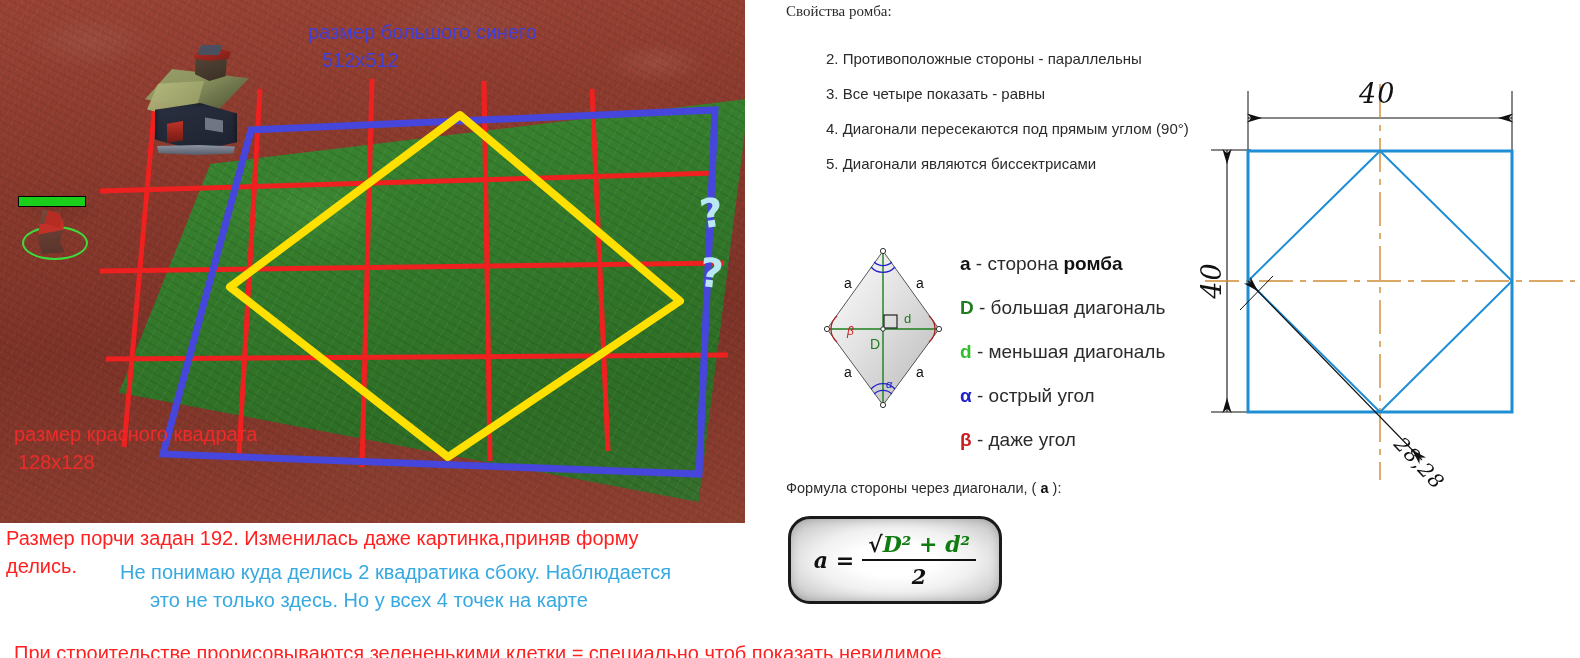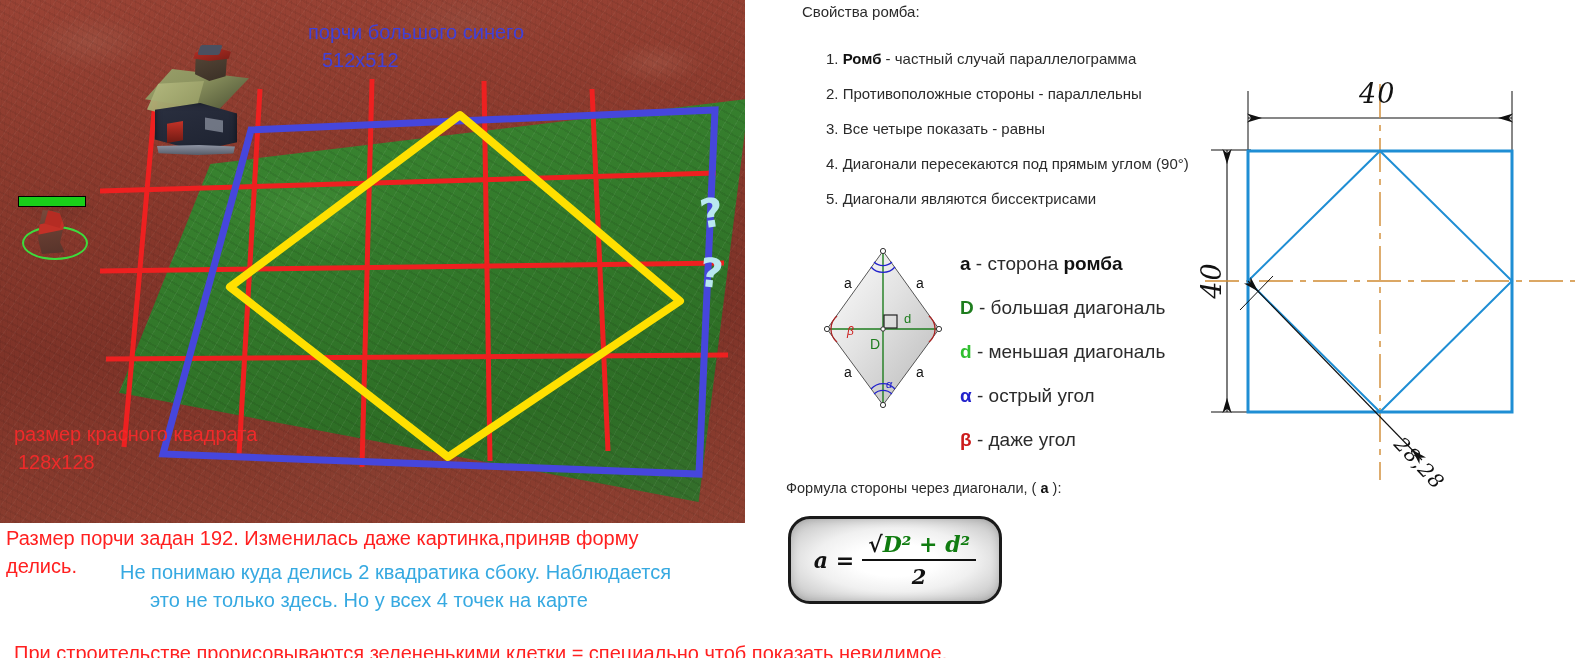--- a/index.html
+++ b/index.html
@@ -97,21 +97,21 @@
 
   
   .gtext{position:absolute;white-space:pre;font-size:20px;line-height:25px;}
   .gtext.blue{color:#4040d8;}
   .gtext.red{color:#ef2a2a;}
   .qmark{position:absolute;color:#b9e8f0;font-size:40px;font-weight:700;
      font-family:"DejaVu Sans",sans-serif;}
 
   
   .mid{position:absolute;left:782px;top:0px;width:400px;height:658px;}
-  .mid .hdr{position:absolute;left:20px;top:3px;font-size:15px;color:#2b2b2b;}
+  .mid .hdr{position:absolute;left:4px;top:3px;font-size:15px;color:#2b2b2b;font-family:Liberation Serif, serif;}
   .props{position:absolute;left:4px;top:34px;width:400px;}
   .props li{list-style:none;font-size:15px;color:#2b2b2b;margin:0 0 18px 0;white-space:nowrap;}
   .props b{font-weight:700;color:#111;}
 
   .rhombFig{position:absolute;left:26px;top:243px;width:150px;height:170px;}
   .legend{position:absolute;left:178px;top:253px;width:230px;}
   .legend div{font-size:19px;color:#2b2b2b;margin-bottom:22px;white-space:nowrap;}
   .legend .k{font-weight:700;}
   .k.a{color:#111;} .k.D{color:#1e7d1e;} .k.d{color:#2fbf2f;}
   .k.al{color:#2222cc;} .k.be{color:#cc1b1b;}
@@ -189,36 +189,35 @@
       <div class="hpbar">
           <i style="width:100%"></i>
         </div>
       <div class="selcircle"></div>
       <div class="peon">
         <div class="sash"></div>
           <div class="sash2"></div>
       </div>
     </div>
 
-    <div class="gtext blue" style="left:308px;top:20px;">порчи большого синего</div>
+    <div class="gtext blue" style="left:308px;top:20px;">размер большого синего</div>
     <div class="gtext blue" style="left:322px;top:48px;">512x512</div>
 
     <div class="gtext red" style="left:14px;top:422px;">размер красного квадрата</div>
     <div class="gtext red" style="left:18px;top:450px;">128x128</div>
 
     <div class="qmark" style="left:700px;top:190px;transform:rotate(-8deg);">?</div>
     <div class="qmark" style="left:700px;top:250px;transform:rotate(6deg);">?</div>
   </div>
 
   <div class="mid">
 
     <div class="hdr">Свойства ромба:</div>
 
     <ul class="props">
-      <li><span>1. </span><b>Ромб</b><span> - частный случай параллелограмма</span></li>
       <li><span>2. </span><span>Противоположные стороны - параллельны</span></li>
       <li><span>3. </span><span>Все четыре показать - равны</span></li>
       <li><span>4. </span><span>Диагонали пересекаются под прямым углом (90°)</span></li>
       <li><span>5. </span><span>Диагонали являются биссектрисами</span></li>
     </ul>
 
     <svg class="rhombFig" viewBox="0 0 150 170">
       <defs>
         <linearGradient id="rg" x1="0" y1="0" x2="1" y2="1">
           <stop offset="0%" stop-color="#ffffff"></stop>

